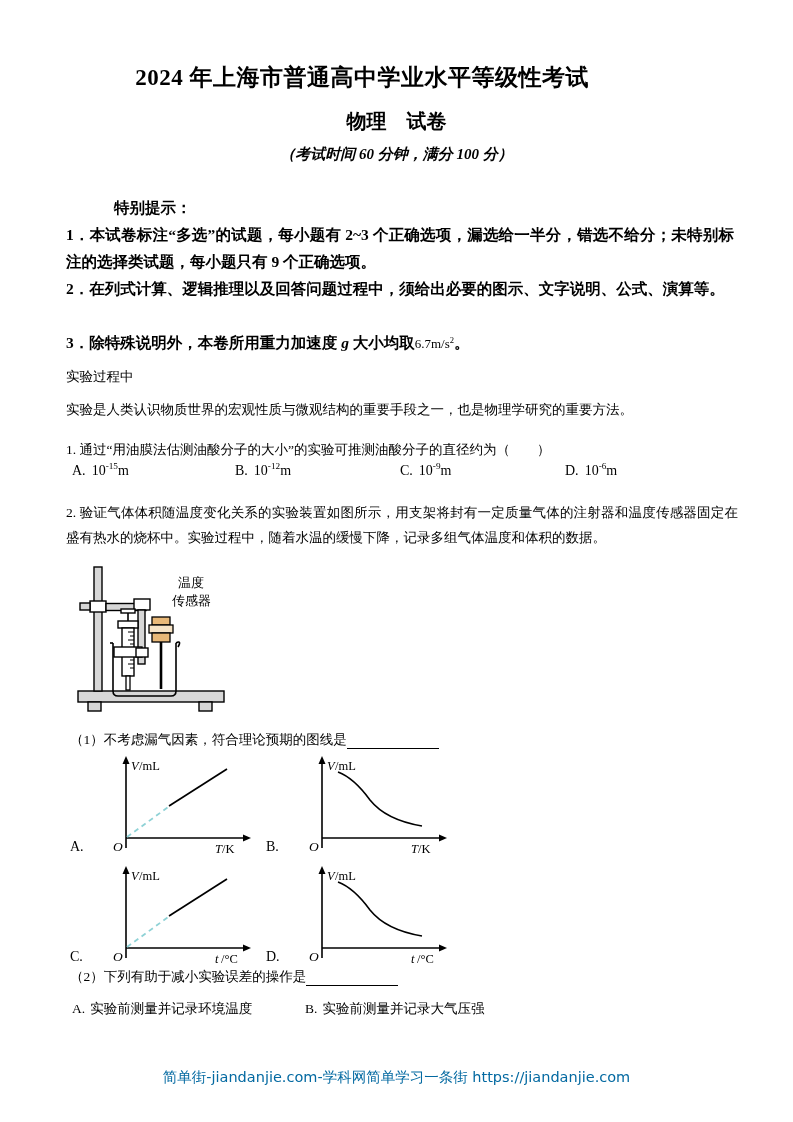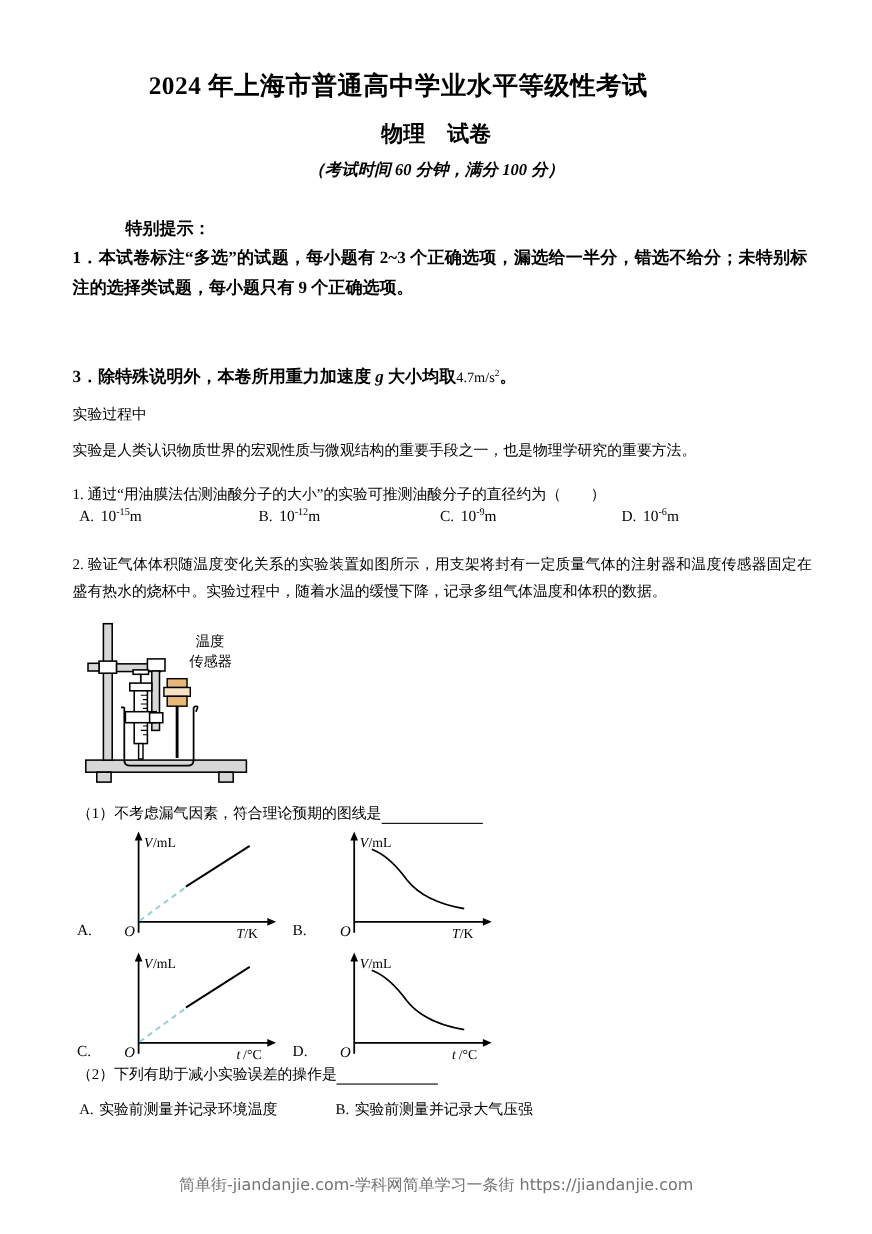--- a/index.html
+++ b/index.html
@@ -202,37 +202,38 @@
   }
   .sub2-options .opt .lab { margin-right: 5px; }
 
   
   .footer {
     position: absolute;
     left: 0; top: 1068px;
     width: 793px;
     text-align: center;
     font-size: 14.5px;
-    color: #737373;
+    color: #0369a1;
     font-family: "DejaVu Sans", "Liberation Sans", sans-serif;
   }
 </style>
 </head>
 <body>
 
 <div class="page">
 
   <div class="doc-title">2024 年上海市普通高中学业水平等级性考试</div>
   <div class="doc-subtitle">物理　试卷</div>
   <div class="exam-info">（考试时间 60 分钟，满分 100 分）</div>
 
   <div class="notice-head">特别提示：</div>
   <div class="notice-1">1．本试卷标注“多选”的试题，每小题有 2~3 个正确选项，漏选给一半分，错选不给分；未特别标注的选择类试题，每小题只有 9 个正确选项。</div>
+  <div class="notice-2">2．在列式计算、逻辑推理以及回答问题过程中，须给出必要的图示、文字说明、公式、演算等。</div>
   <div class="notice-3">
-    <span>3．除特殊说明外，本卷所用重力加速度 </span><span class="gsym">g</span><span> 大小均取</span><span class="gval"><span>4.7m/s</span><sup>2</sup></span><span>。</span>
+    <span>3．除特殊说明外，本卷所用重力加速度 </span><span class="gsym">g</span><span> 大小均取</span><span class="gval"><span>6.7m/s</span><sup>2</sup></span><span>。</span>
   </div>
 
   <div class="section-label">实验过程中</div>
   <div class="intro-text">实验是人类认识物质世界的宏观性质与微观结构的重要手段之一，也是物理学研究的重要方法。</div>
 
   <div class="q1-stem">1. 通过“用油膜法估测油酸分子的大小”的实验可推测油酸分子的直径约为（　　）</div>
   <div class="q1-options">
     <span class="opt" style="left:6px"><span class="lab">A.</span><span>10</span><sup>-15</sup><span>m</span></span>
     <span class="opt" style="left:169px"><span class="lab">B.</span><span>10</span><sup>-12</sup><span>m</span></span>
     <span class="opt" style="left:334px"><span class="lab">C.</span><span>10</span><sup>-9</sup><span>m</span></span>

